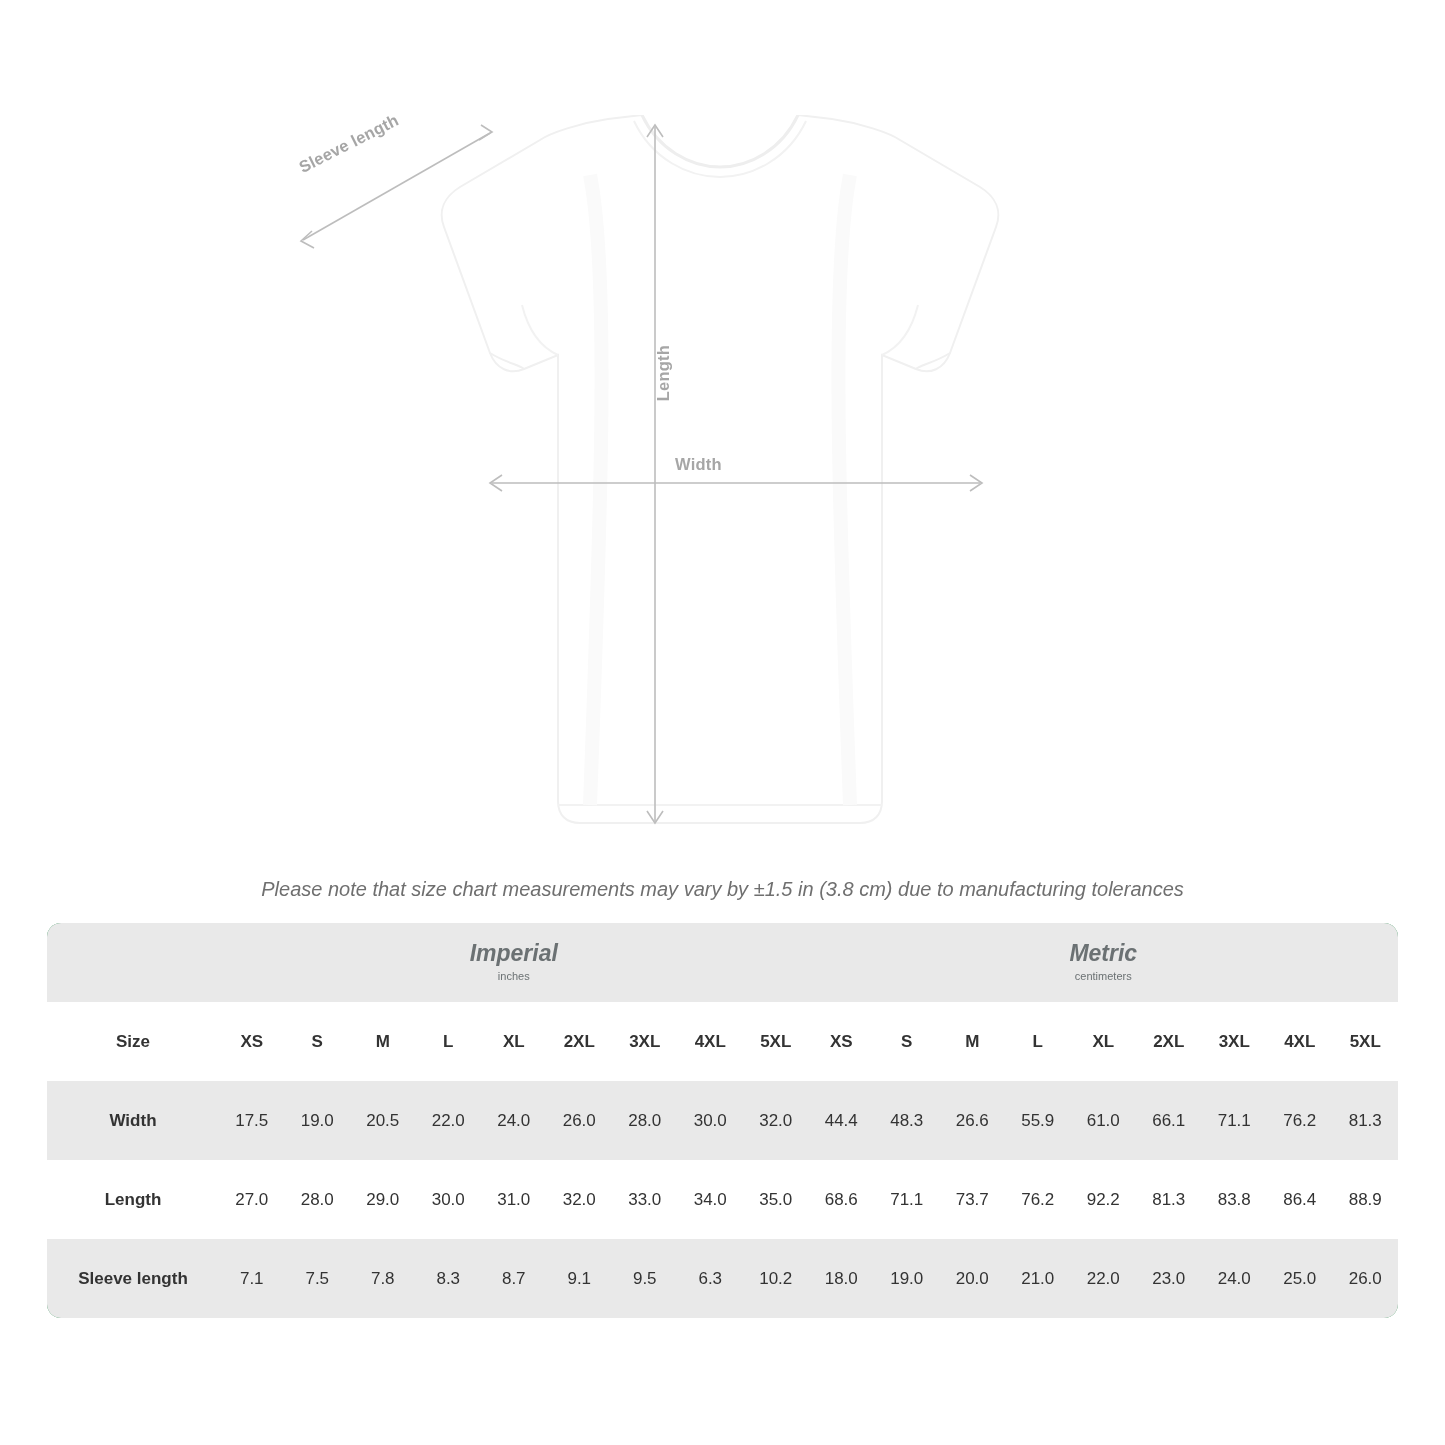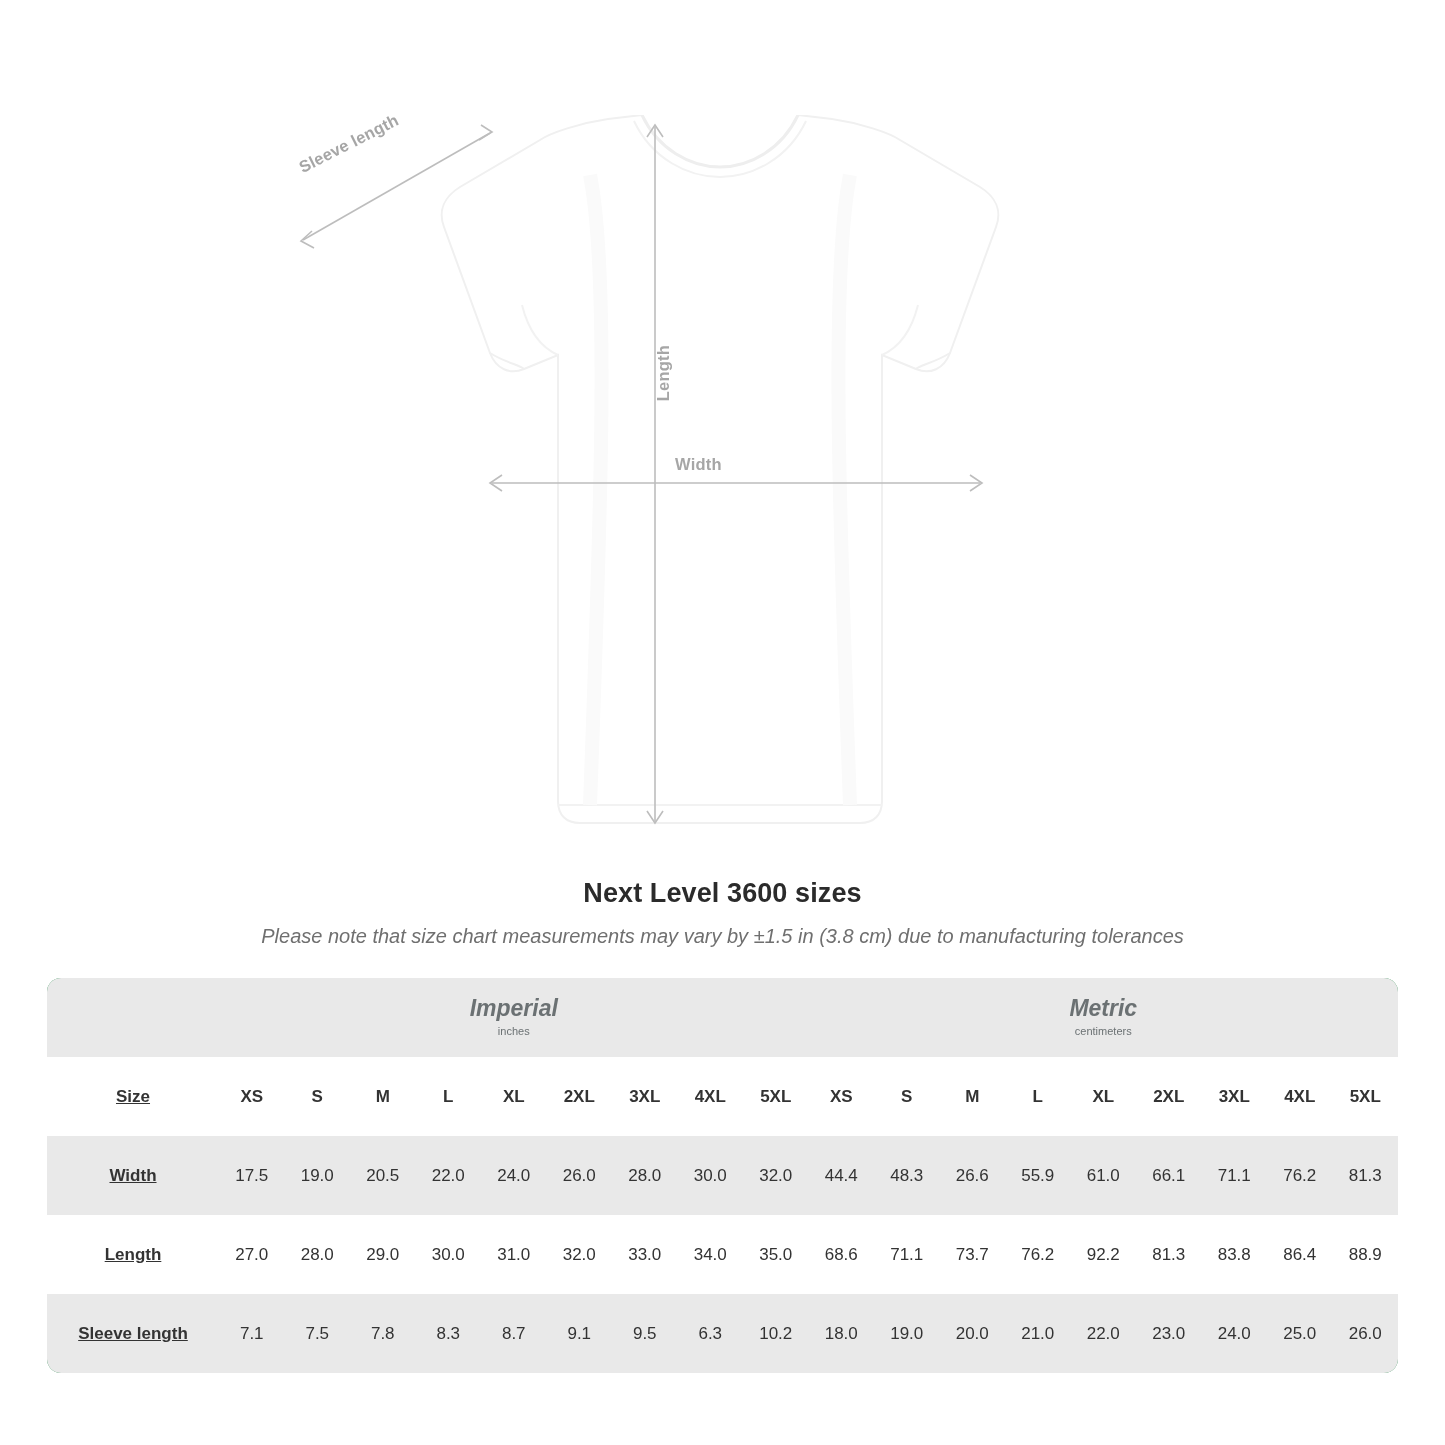--- a/index.html
+++ b/index.html
@@ -82,21 +82,21 @@
   }
   .chart-note {
     font-size: 20px;
     font-style: italic;
     color: #6f6f6f;
     margin-top: 16px;
   }
 
   
   .table-wrap {
-    margin: 30px 47px 0 47px;
+    margin: 22px 47px 0 47px;
     border-radius: 14px;
     overflow: hidden;
     background: #15803d;
   }
   table.size-table {
     width: 100%;
     border-collapse: collapse;
     table-layout: fixed;
   }
   table.size-table td, table.size-table th {
@@ -134,21 +134,20 @@
   .row-alt td {
     background: #e9e9e9;
   }
   .row-plain td {
     background: #ffffff;
   }
   .rowlabel {
     font-weight: bold;
     font-size: 17.5px;
     color: #333333;
-    text-decoration: underline;
   }
   .first-col { width: 172px; }
   .val { font-size: 17px; }
 </style>
 </head>
 <body>
 
 <div class="page">
 
   <div class="illustration">
@@ -211,21 +210,20 @@
         </g>
       </svg>
     </div>
 
     <div class="dim-label lbl-sleeve">Sleeve length</div>
     <div class="dim-label lbl-length">Length</div>
     <div class="dim-label lbl-width">Width</div>
   </div>
 
   <div class="title-block">
-    <h1 class="chart-title">Next Level 3600 sizes</h1>
     <div class="chart-note">Please note that size chart measurements may vary by ±1.5 in (3.8 cm) due to manufacturing tolerances</div>
   </div>
 
   <div class="table-wrap">
     <table class="size-table">
       <tbody>
         <tr class="unit-row">
           <td class="first-col"></td>
           <td colspan="9">
             <div class="unit-name">Imperial</div>

